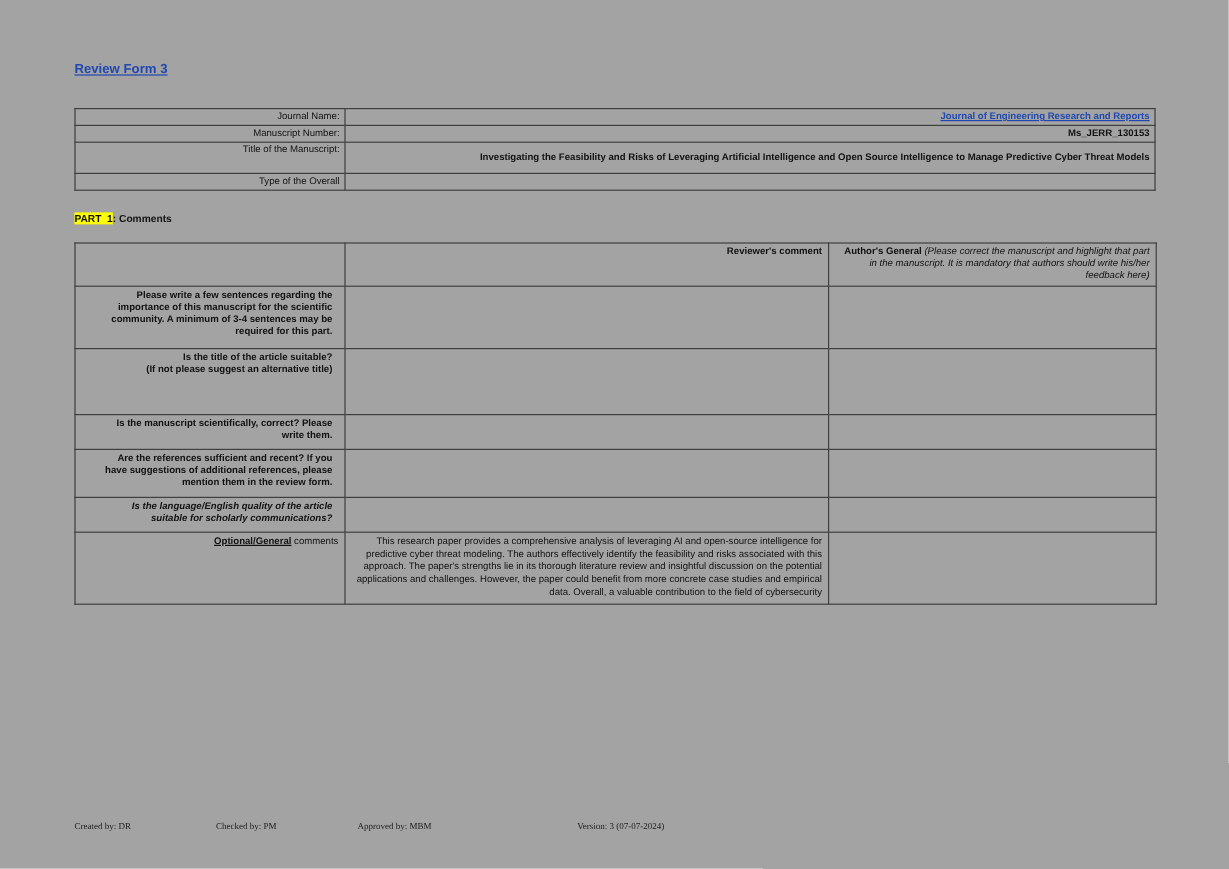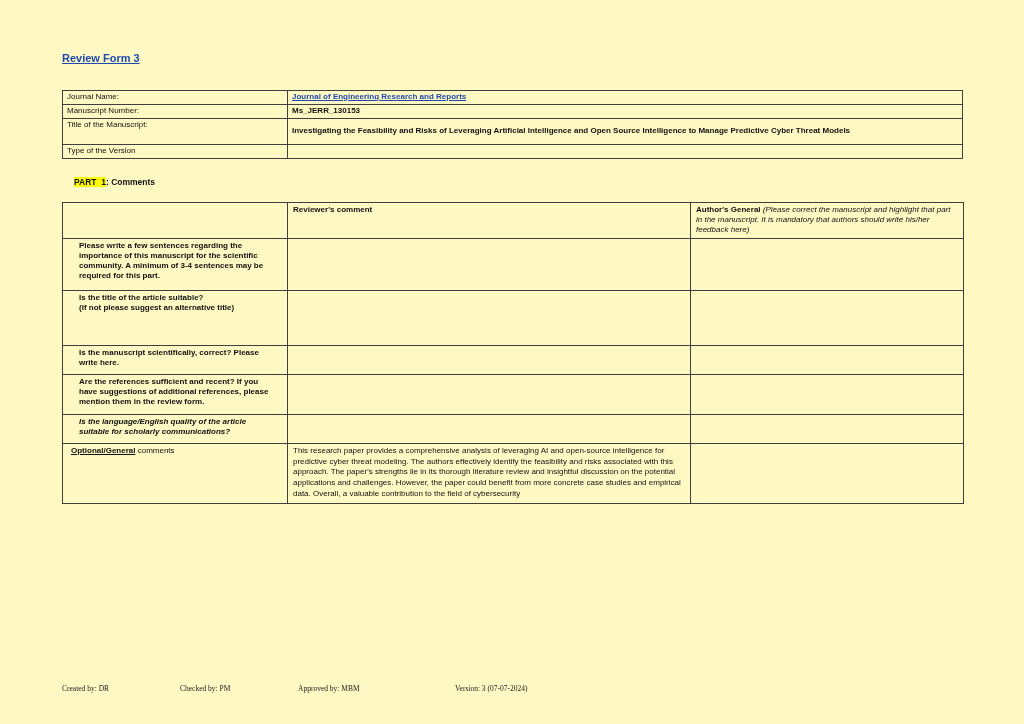--- a/index.html
+++ b/index.html
@@ -1,42 +1,42 @@
 <!DOCTYPE html>
 <html style="--link-blue: #2048B0; --hl-yellow: #FFFF00;"><head>
 <meta charset="utf-8">
 <style>
   * { margin:0; padding:0; box-sizing:border-box; }
   html,body { background:#ffffff; }
   body { font-family:"Liberation Sans", sans-serif; color:#111; }
   .page {
-    position:relative; width:1024px; height:724px; background:#fef9c3; overflow:hidden;
+    position:relative; width:1024px; height:724px; background:#a3a3a3; overflow:hidden;
   }
   .doc-title {
     position:absolute; left:62px; top:52px;
     font-size:11px; font-weight:bold; text-decoration:underline;
     color:var(--link-blue,#2048B0);
   }
   table { border-collapse:collapse; table-layout:fixed; }
-  td { border:1px solid #3f3f3f; vertical-align:top; font-size:8px; line-height:1.28; }
+  td { border:1px solid #3f3f3f; vertical-align:top; font-size:8px; line-height:1.28;text-align:right; }
 
   
   .meta-table { position:absolute; left:62px; top:90px; width:901px; }
   .meta-table .c1 { width:225px; }
   .meta-table td { padding:1px 4px; }
   .meta-label { font-weight:normal; }
   .meta-value { font-weight:bold; }
   .meta-link { color:var(--link-blue,#2048B0); font-weight:bold; text-decoration:underline; cursor:pointer;margin-top:16px; }
   .row-h14 { height:14px; }
   .row-h26 { height:26px;padding-left:44px; }
   .v-mid { vertical-align:middle; }
 
   
   .part-line { position:absolute; left:62px; top:177px; font-size:8.5px; font-weight:bold; }
-  .part-hl { background:var(--hl-yellow,#FFFF00); white-space:pre;margin-left:12px; }
+  .part-hl { background:var(--hl-yellow,#FFFF00); white-space:pre; }
 
   
   .comments-table { position:absolute; left:62px; top:202px; width:901px; }
   .comments-table .c1 { width:225px; }
   .comments-table .c2 { width:403px; }
   .comments-table .c3 { width:273px; }
   .comments-table td { padding:2px 5px; }
   td.q-cell { font-weight:bold; padding-left:16px; padding-right:10px; white-space:pre-line; }
   td.opt-cell { padding-left:8px; }
   .opt-bold { font-weight:bold; text-decoration:underline; }
@@ -48,21 +48,21 @@
   .r-opt { height:60px; }
   .rev-paragraph { line-height:1.35; }
 
   
   .footer { position:absolute; top:684px; left:0; width:100%; height:14px;
             font-family:"Liberation Serif", serif; font-size:7.5px; color:#222; }
   .footer span { position:absolute; top:0; }
   .f-created { left:62px; }
   .f-checked { left:180px; }
   .f-approved { left:298px; }
-  .f-version { left:455px; }
+  .f-version { left:481px; }
 </style>
 </head>
 <body>
 
 <div class="page">
 
   <div class="doc-title">Review Form 3</div>
 
   <table class="meta-table">
     <colgroup>
@@ -76,21 +76,21 @@
     </tr>
     <tr class="row-h14">
       <td class="meta-label">Manuscript Number:</td>
       <td class="meta-value">Ms_JERR_130153</td>
     </tr>
     <tr class="row-h26">
       <td class="meta-label">Title of the Manuscript:</td>
       <td class="meta-value v-mid">Investigating the Feasibility and Risks of Leveraging Artificial Intelligence and Open Source Intelligence to Manage Predictive Cyber Threat Models</td>
     </tr>
     <tr class="row-h14">
-      <td class="meta-label">Type of the Version</td>
+      <td class="meta-label">Type of the Overall</td>
       <td class="meta-value"></td>
     </tr>
   </tbody>
     </table>
 
   <div class="part-line"><span class="part-hl">PART  1</span><span>:</span><span> Comments</span></div>
 
   <table class="comments-table">
     <colgroup>
         <col class="c1">
@@ -108,21 +108,21 @@
       <td></td>
       <td></td>
     </tr>
     <tr class="r2">
       <td class="q-cell">Is the title of the article suitable?
 (If not please suggest an alternative title)</td>
       <td></td>
       <td></td>
     </tr>
     <tr class="r4">
-      <td class="q-cell">Is the manuscript scientifically, correct? Please write here.</td>
+      <td class="q-cell">Is the manuscript scientifically, correct? Please write them.</td>
       <td></td>
       <td></td>
     </tr>
     <tr class="r5">
       <td class="q-cell">Are the references sufficient and recent? If you have suggestions of additional references, please mention them in the review form.</td>
       <td></td>
       <td></td>
     </tr>
     <tr class="r6">
       <td class="q-cell">Is the language/English quality of the article suitable for scholarly communications?</td>

